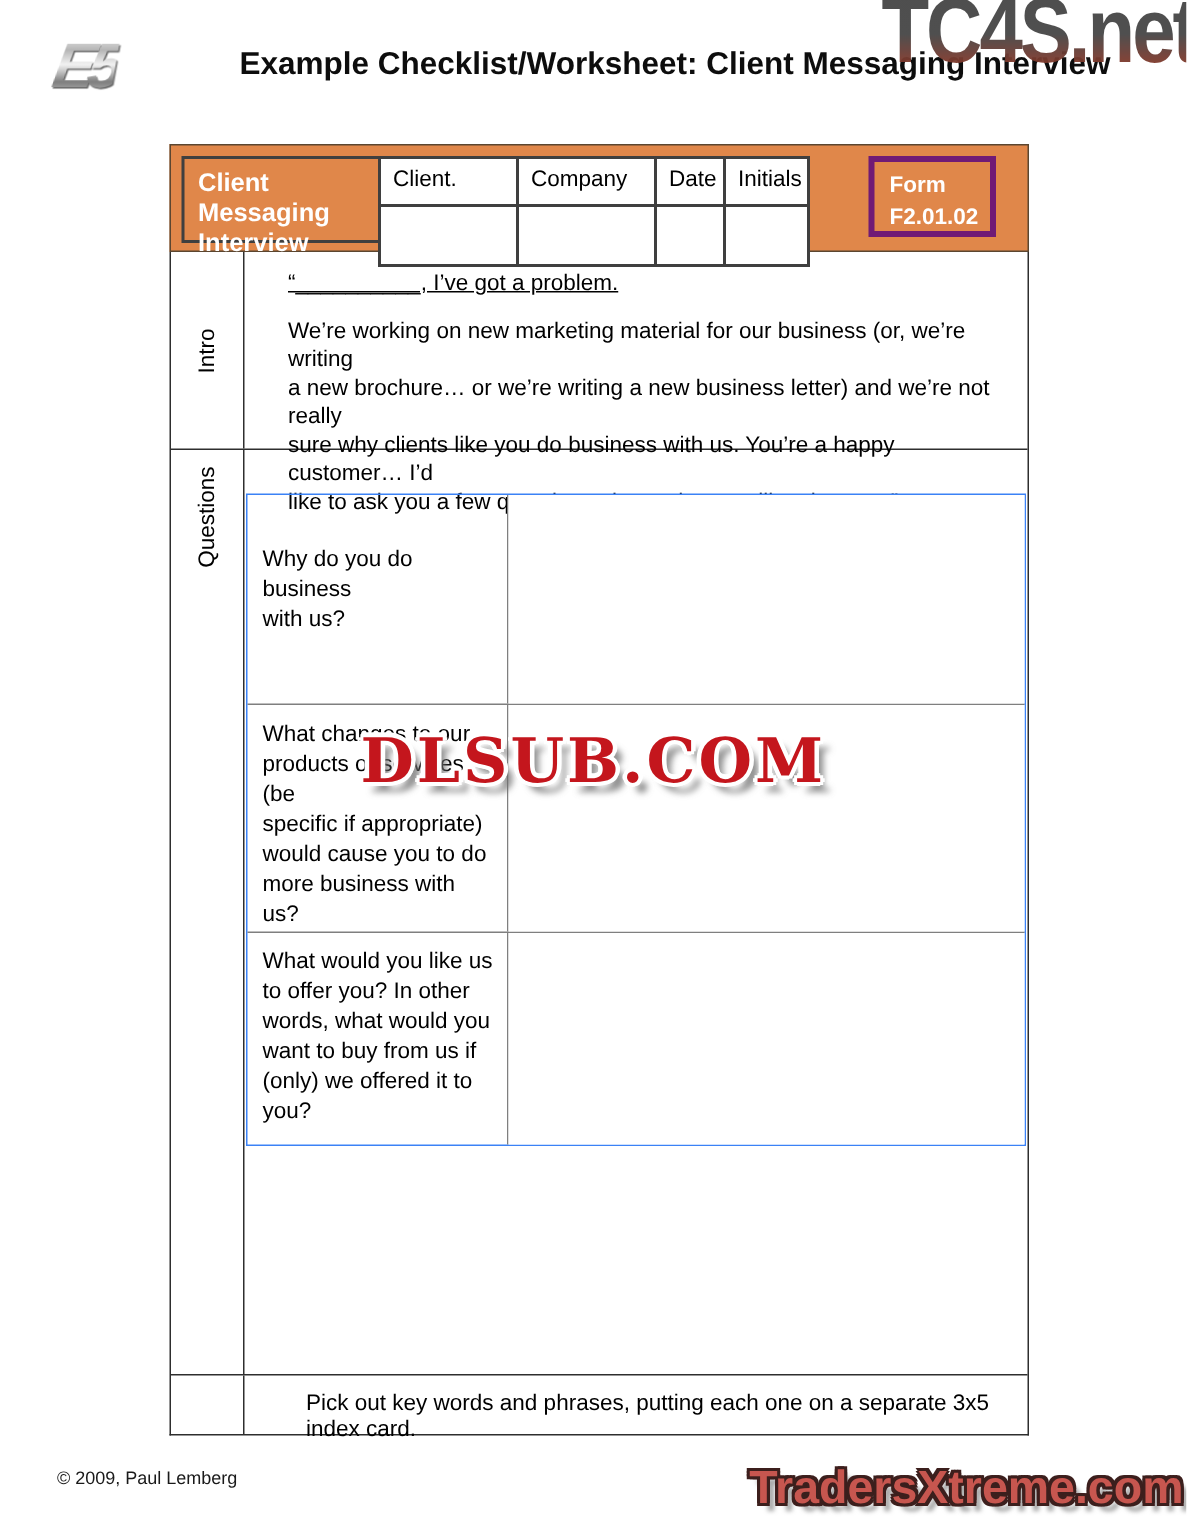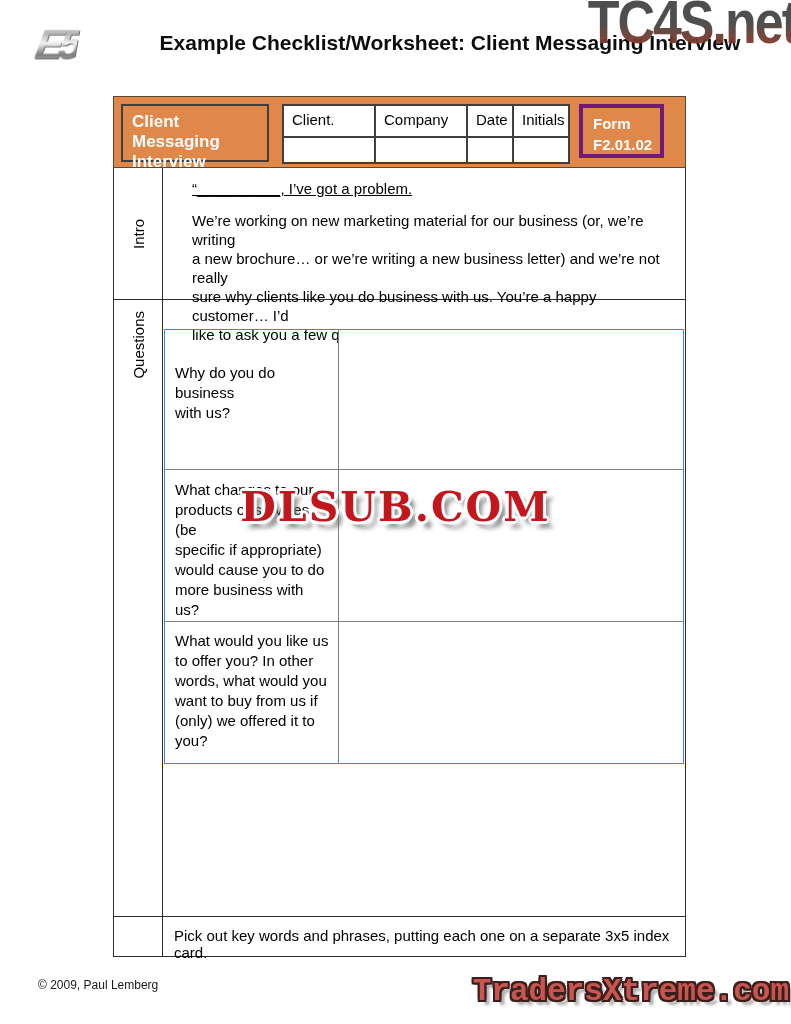--- a/index.html
+++ b/index.html
@@ -33,40 +33,40 @@
 
   
   .form { position:absolute; left:113px; top:96px; width:573px; z-index:1; }
 
   .band { position:relative; height:72px; background:#E0874A; border:1px solid #5b4630; }
   .cmi {
     position:absolute; left:7px; top:7px; width:148px; height:58px;
     border:2px solid #3f3f3f; color:#fff; font-weight:bold;
     font-size:17px; line-height:20px; padding:6px 8px 0 9px;
   }
-  .hfields { position:absolute; left:168px; top:7px; height:60px; display:flex; }
+  .hfields { position:absolute; left:138px; top:7px; height:74px; display:flex; }
   .hfield { border:2px solid #3f3f3f; margin-left:-2px; background:#fff; }
   .hfield:first-child { margin-left:0; }
   .hf-client  { width:94px; }
   .hf-company { width:94px; }
   .hf-date    { width:48px; }
   .hf-initials{ width:58px; }
   .hlabel { height:32px; border-bottom:2px solid #3f3f3f; font-size:15px; padding:5px 4px 0 8px; white-space:nowrap; overflow:hidden; }
   .hvalue { height:24px; }
   .formnum {
     position:absolute; left:465px; top:7px; width:85px; height:54px;
     border:4px solid #701a75; color:#fff; font-weight:bold;
     font-size:15px; line-height:21px; padding:5px 0 0 10px; white-space:pre-line;
   }
 
   .fbody { position:relative; width:573px; height:789px; border:1px solid #2e2e2e; border-top:none; }
   .frow { display:flex; }
   .intro-row { height:132px; border-bottom:1px solid #2e2e2e; }
   .questions-row { height:617px; border-bottom:1px solid #2e2e2e; }
-  .pick-row { height:39px; }
+  .pick-row { height:39px;gap:30px; }
   .labelcol { width:49px; flex:none; border-right:1px solid #2e2e2e; position:relative; }
   .vtext {
     position:absolute; writing-mode:vertical-rl; font-size:15px; color:#000;
   }
   .vtext-intro { left:50%; top:50%; transform:translate(-50%,-50%) rotate(180deg); }
   .vtext-questions { left:50%; top:11px; transform:translateX(-50%) rotate(180deg); }
 
   .intro-content { flex:1; padding:11px 8px 0 29px; font-size:15px; line-height:19px; }
   .intro-line1 { margin:0 0 13px 0;text-decoration:underline; }
   .intro-para { margin:0; white-space:pre-line; }
@@ -94,21 +94,21 @@
     z-index:10; font-family:"DejaVu Serif", serif; font-weight:bold;
     font-size:41px; letter-spacing:2px; color:#c4161d; white-space:nowrap;
     text-shadow:
       -2px -2px 0 #fff, 2px -2px 0 #fff, -2px 2px 0 #fff, 2px 2px 0 #fff,
       -3px 0 0 #fff, 3px 0 0 #fff, 0 -3px 0 #fff, 0 3px 0 #fff,
       6px 7px 4px rgba(110,110,110,.75);
   }
   .copyright { position:absolute; left:38px; top:978px; font-size:12px; color:#1a1a1a; }
   .wm-bottom {
     position:absolute; right:2px; top:974px; z-index:10;
-    font-family:Liberation Mono, monospace; font-weight:bold; font-size:31px;
+    font-family:Liberation Sans, sans-serif; font-weight:bold; font-size:31px;
     letter-spacing:0px; color:#c7564f; white-space:nowrap;
     text-shadow:
       -2px -2px 0 #3c1f1d, 2px -2px 0 #3c1f1d, -2px 2px 0 #3c1f1d, 2px 2px 0 #3c1f1d,
       -2px 0 0 #3c1f1d, 2px 0 0 #3c1f1d, 0 -2px 0 #3c1f1d, 0 2px 0 #3c1f1d,
       5px 5px 3px rgba(120,120,120,.65);
   }
 </style>
 </head>
 <body>
 

